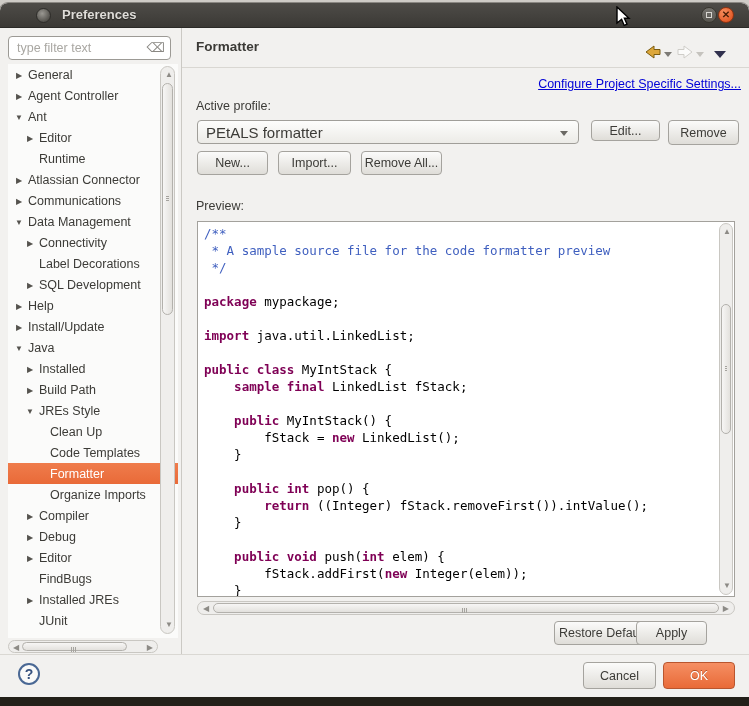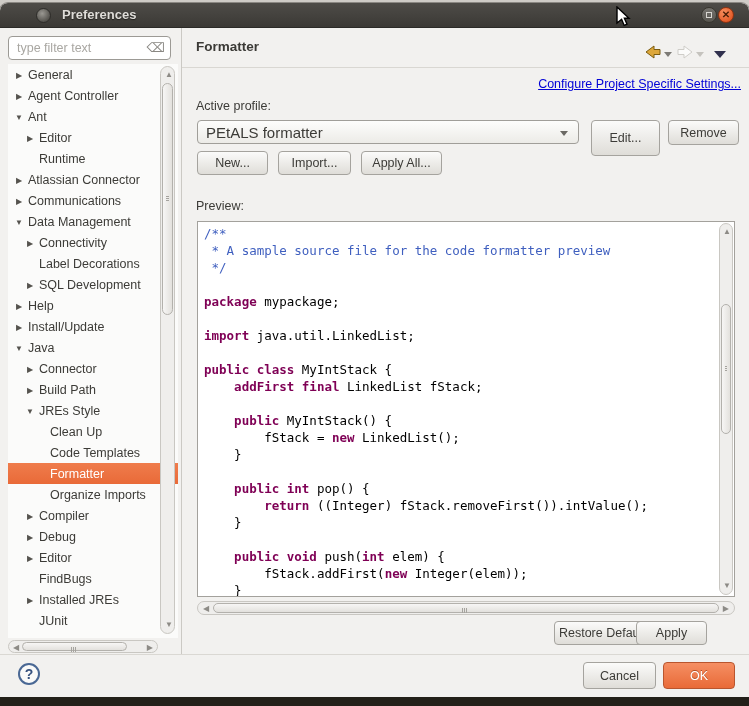--- a/index.html
+++ b/index.html
@@ -174,21 +174,21 @@
         <div class="tree-row" style="padding-left: 2px;">
           <span class="tree-arrow">▶</span>
           <span>Install/Update</span>
         </div>
         <div class="tree-row" style="padding-left: 2px;">
           <span class="tree-arrow">▼</span>
           <span>Java</span>
         </div>
         <div class="tree-row" style="padding-left: 13px;">
           <span class="tree-arrow">▶</span>
-          <span>Connector</span>
+          <span>Installed</span>
         </div>
         <div class="tree-row" style="padding-left: 13px;">
           <span class="tree-arrow">▶</span>
           <span>Build Path</span>
         </div>
         <div class="tree-row" style="padding-left: 13px;">
           <span class="tree-arrow">▼</span>
           <span>JREs Style</span>
         </div>
         <div class="tree-row" style="padding-left: 24px;">
@@ -267,39 +267,39 @@
     <span class="nav-caret" style="left:714px; top:48px; border-left:6px solid transparent; border-right:6px solid transparent; border-top:7px solid #31314e;"></span>
     <div class="header-rule"></div>
 
     <a class="cfg-link">Configure Project Specific Settings...</a>
     <span class="label" style="left:196px; top:96px;">Active profile:</span>
 
     <div class="combo">
       <span>PEtALS formatter</span>
       <span class="combo-arrow"></span>
     </div>
-    <div class="btn" style="left:591px; top:117px; width:69px; height:36px;">Edit...</div>
+    <div class="btn" style="left:591px; top:117px; width:69px; height:21px;">Edit...</div>
     <div class="btn" style="left:668px; top:117px; width:71px; height:25px;">Remove</div>
     <div class="btn" style="left:197px; top:148px; width:71px; height:24px;">New...</div>
     <div class="btn" style="left:278px; top:148px; width:73px; height:24px;">Import...</div>
-    <div class="btn" style="left:361px; top:148px; width:81px; height:24px;">Apply All...</div>
+    <div class="btn" style="left:361px; top:148px; width:81px; height:24px;">Remove All...</div>
 
     <span class="label" style="left:196px; top:196px;">Preview:</span>
     <div class="preview-box">
       <div class="code" id="code">
           <div class="code-line"><span class="tok-c">/**</span></div>
           <div class="code-line"><span class="tok-c"> * A sample source file for the code formatter preview</span></div>
           <div class="code-line"><span class="tok-c"> */</span></div>
           <div class="code-line">&nbsp;</div>
           <div class="code-line"><span class="tok-k">package</span><span class="tok-p"> mypackage;</span></div>
           <div class="code-line">&nbsp;</div>
           <div class="code-line"><span class="tok-k">import</span><span class="tok-p"> java.util.LinkedList;</span></div>
           <div class="code-line">&nbsp;</div>
           <div class="code-line"><span class="tok-k">public class</span><span class="tok-p"> MyIntStack {</span></div>
-          <div class="code-line"><span class="tok-p">    </span><span class="tok-k">addFirst final</span><span class="tok-p"> LinkedList fStack;</span></div>
+          <div class="code-line"><span class="tok-p">    </span><span class="tok-k">sample final</span><span class="tok-p"> LinkedList fStack;</span></div>
           <div class="code-line">&nbsp;</div>
           <div class="code-line"><span class="tok-p">    </span><span class="tok-k">public</span><span class="tok-p"> MyIntStack() {</span></div>
           <div class="code-line"><span class="tok-p">        fStack = </span><span class="tok-k">new</span><span class="tok-p"> LinkedList();</span></div>
           <div class="code-line"><span class="tok-p">    }</span></div>
           <div class="code-line">&nbsp;</div>
           <div class="code-line"><span class="tok-p">    </span><span class="tok-k">public int</span><span class="tok-p"> pop() {</span></div>
           <div class="code-line"><span class="tok-p">        </span><span class="tok-k">return</span><span class="tok-p"> ((Integer) fStack.removeFirst()).intValue();</span></div>
           <div class="code-line"><span class="tok-p">    }</span></div>
           <div class="code-line">&nbsp;</div>
           <div class="code-line"><span class="tok-p">    </span><span class="tok-k">public void</span><span class="tok-p"> push(</span><span class="tok-k">int</span><span class="tok-p"> elem) {</span></div>

